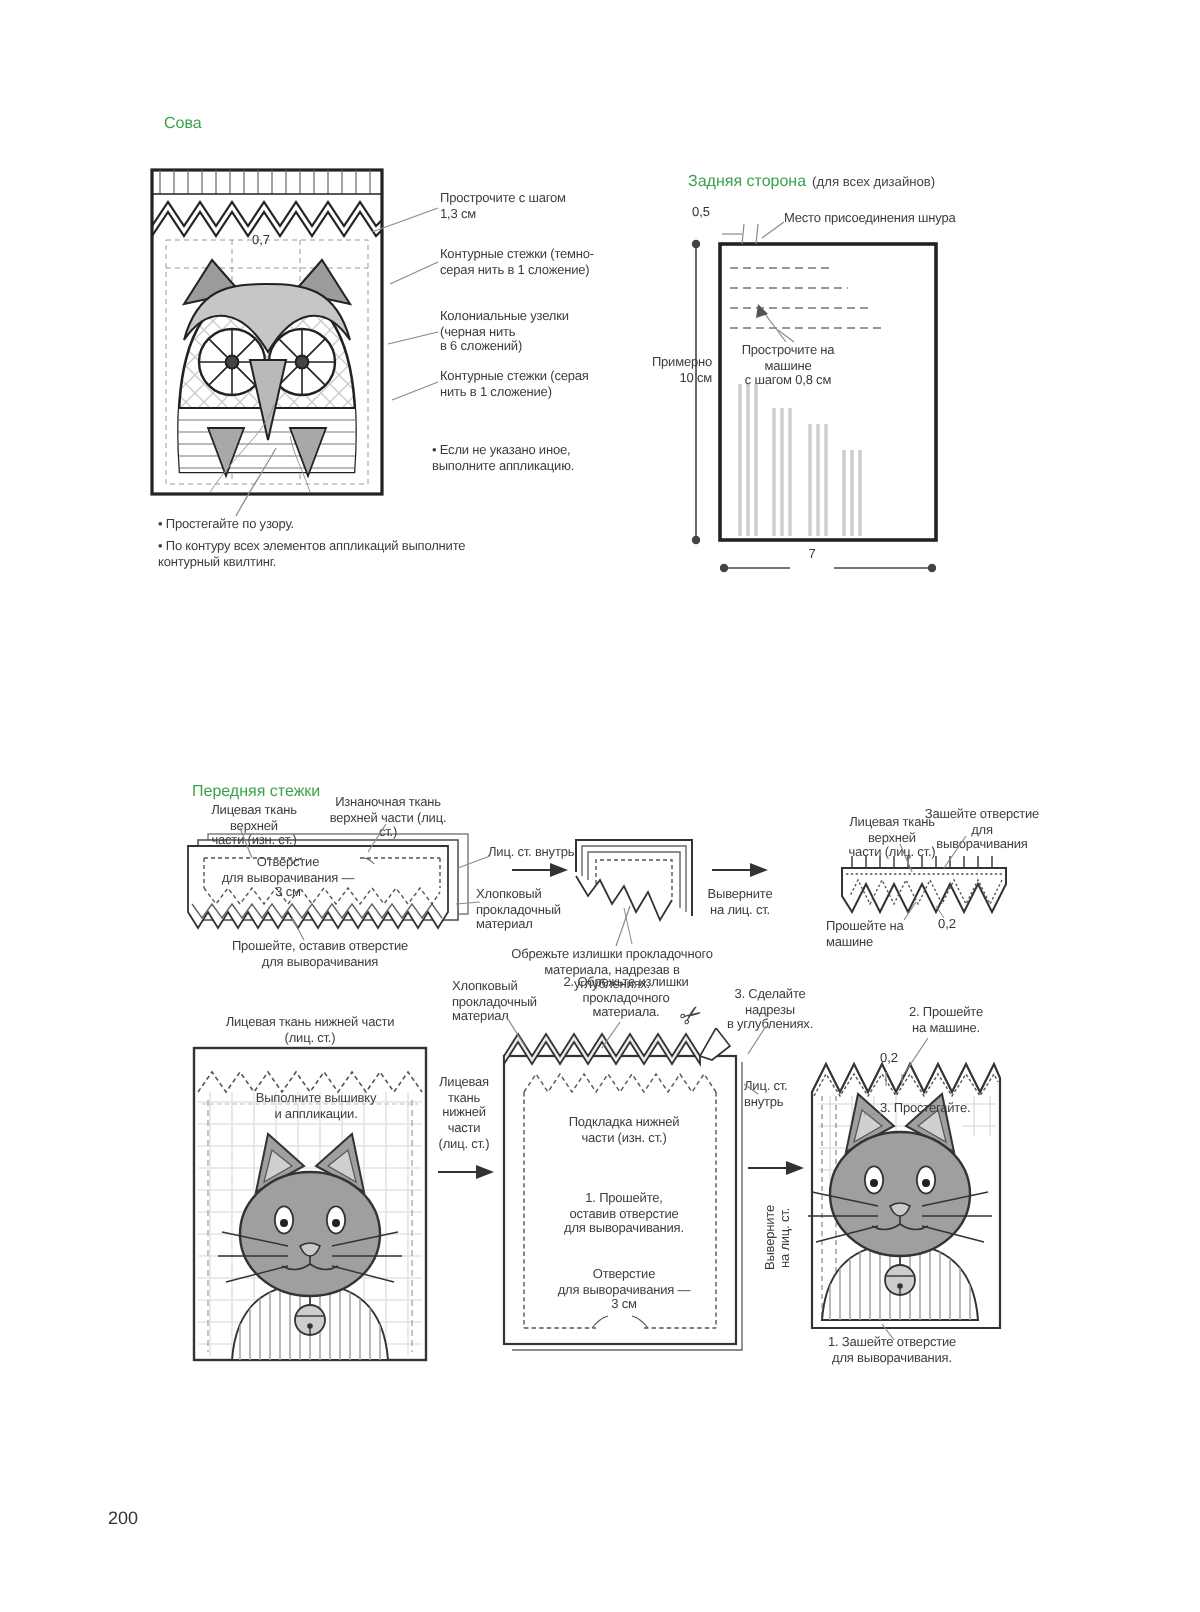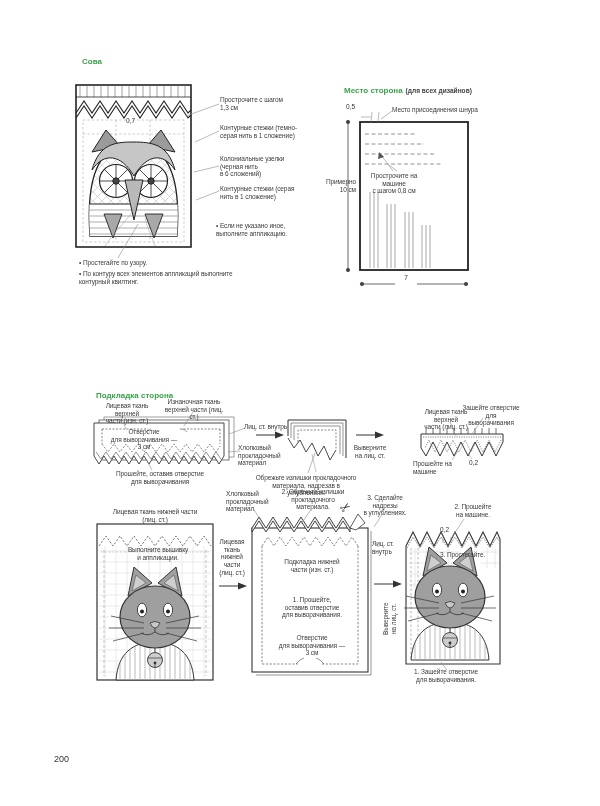--- a/index.html
+++ b/index.html
@@ -1,21 +1,21 @@
 <!DOCTYPE html>
 <html style="--accent: #3ba24b;"><head>
 <meta charset="utf-8">
 <style>
   html,body{margin:0;padding:0}
   body{position:relative;width:600px;height:806px;background:#fff;overflow:hidden;
        font-family:"Liberation Sans",sans-serif;color:#3c3c3c}
   .lbl{position:absolute;font-size:6.5px;line-height:1.18;white-space:pre-line;letter-spacing:-0.1px;color:#3c3c3c}
   .ctr{text-align:center}
   .rt{text-align:right}
-  .ghead{position:absolute;font-size:8px;font-weight:bold;color:var(--accent,#3ba24b);white-space:nowrap}
+  .ghead{position:absolute;font-size:8px;font-weight:normal;color:var(--accent,#3ba24b);white-space:nowrap}
   .ghead .sub{font-size:6.6px;color:#444;margin-left:3px}
   .dim{position:absolute;font-size:6.5px;color:#333}
   .vert{writing-mode:vertical-rl;transform:rotate(180deg)}
   svg.diag,.arrow{position:absolute}
   #overlay{position:absolute;left:0;top:0;pointer-events:none}
   .pageno{position:absolute;font-size:9px;color:#333}
   .scissors{position:absolute;font-size:13px;color:#444;transform:rotate(-35deg)}
 </style>
 </head>
 <body>
@@ -77,21 +77,21 @@
 в 6 сложений)</div>
 <div class="lbl" style="left:220px;top:185px;width:84px">Контурные стежки (серая
 нить в 1 сложение)</div>
 <div class="lbl" style="left:216px;top:222px;width:90px">• Если не указано иное,
 выполните аппликацию.</div>
 <div class="lbl" style="left:79px;top:259px;width:160px">• Простегайте по узору.</div>
 <div class="lbl" style="left:79px;top:270px;width:200px">• По контуру всех элементов аппликаций выполните
 контурный квилтинг.</div>
 
 <div class="ghead" style="left:344px;top:86px">
-  <span>Место сторона</span><span class="sub">(для всех дизайнов)</span>
+  <span>Задняя сторона</span><span class="sub">(для всех дизайнов)</span>
 </div>
 
 <svg class="diag" style="left:325px;top:96px" width="160" height="200" viewBox="0 0 160 200">
   <rect x="35" y="26" width="108" height="148" fill="#fff" stroke="#222" stroke-width="1.8"></rect>
   <g stroke="#777" stroke-width="0.8" stroke-dasharray="4 2.5">
     <path d="M40 38H92M40 48H99M40 58H109M40 68H116"></path>
   </g>
   <g stroke="#cccccc" stroke-width="1.7">
     <path d="M45 96V172M49 96V172M53 96V172"></path>
     <path d="M62 108V172M66 108V172M70 108V172"></path>
@@ -112,21 +112,21 @@
 </svg>
 
 <div class="dim" style="left:346px;top:103px">0,5</div>
 <div class="lbl" style="left:392px;top:106px;width:96px">Место присоединения шнура</div>
 <div class="lbl ctr" style="left:360px;top:172px;width:68px">Прострочите на машине
 с шагом 0,8 см</div>
 <div class="lbl rt" style="left:320px;top:178px;width:36px">Примерно
 10 см</div>
 <div class="dim ctr" style="left:398px;top:274px;width:16px;text-align:center">7</div>
 
-<div class="ghead" style="left:96px;top:391px">Подкладка сторона</div>
+<div class="ghead" style="left:96px;top:391px">Передняя стежки</div>
 
 <svg class="diag" style="left:92px;top:416px" width="145" height="58" viewBox="0 0 145 58">
   <rect x="12" y="1" width="130" height="40" fill="#fff" stroke="#777" stroke-width="0.7"></rect>
   <rect x="7" y="4" width="130" height="40" fill="#fff" stroke="#555" stroke-width="0.8"></rect>
   <path d="M2 7H132V40L127 48L122 40L117 48L112 40L107 48L102 40L97 48L92 40L87 48L82 40L77 48L72 40L67 48L62 40L57 48L52 40L47 48L42 40L37 48L32 40L27 48L22 40L17 48L12 40L7 48L2 40Z" fill="#fff" stroke="#333" stroke-width="0.9"></path>
   <polyline points="4,36 9,43 14,36 19,43 24,36 29,43 34,36 39,43 44,36 49,43 54,36 59,43 64,36 69,43 74,36 79,43 84,36 89,43 94,36 99,43 104,36 109,43 114,36 119,43 124,36 129,43" fill="none" stroke="#666" stroke-width="0.7"></polyline>
   <g stroke="#555" stroke-width="0.7" stroke-dasharray="2 1.5" fill="none">
     <path d="M10 13H56M88 13H128M10 13V28M128 13V28"></path>
     <polyline points="10,28 16,36 22,28 28,36 34,28 40,36 46,28 52,36 58,28 64,36 70,28 76,36 82,28 88,36 94,28 100,36 106,28 112,36 118,28 124,36 128,30"></polyline>
   </g>

